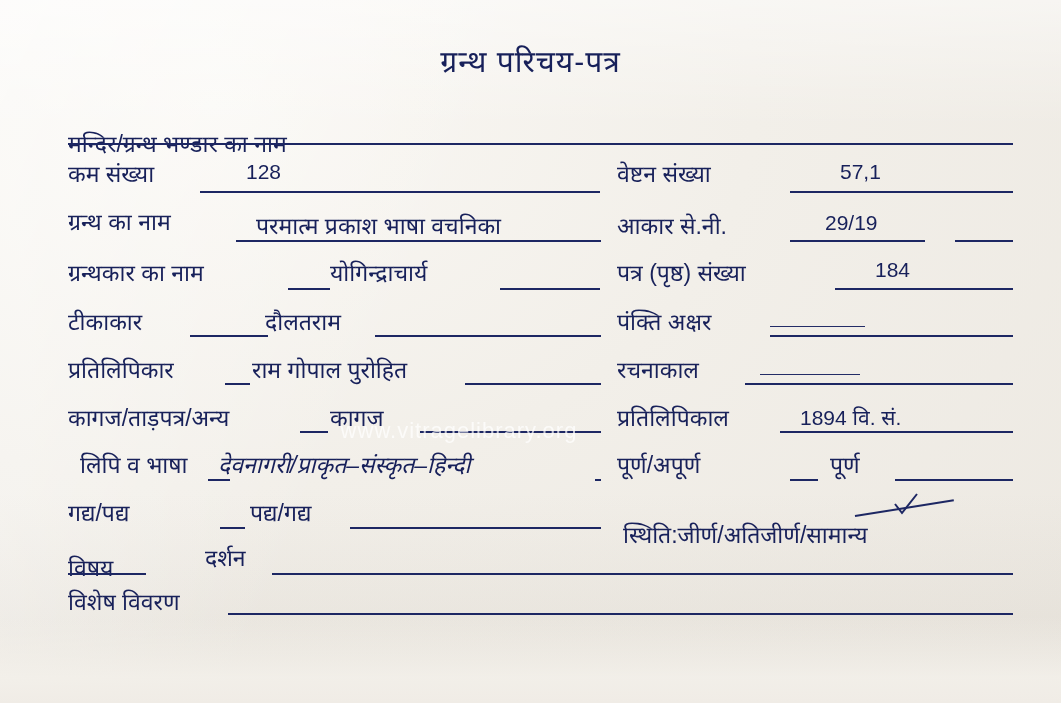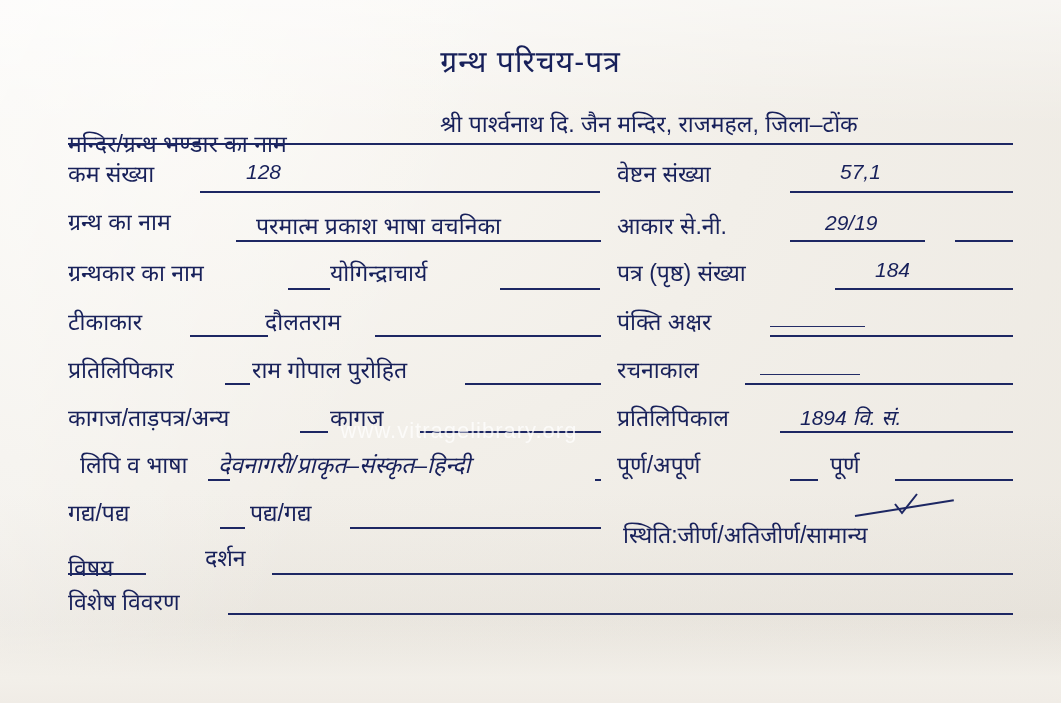--- a/index.html
+++ b/index.html
@@ -55,21 +55,20 @@
     white-space: nowrap;
   }
   .val {
     position: absolute;
     font-size: 23px;
     color: #17205a;
     white-space: nowrap;
   }
   .val.num {
     font-size: 21px;
-    font-style: italic;
   }
   .rule {
     position: absolute;
     height: 0;
     border-top: 2px solid #1d2763;
   }
   .rule.thin {
     border-top: 1.5px solid #232c66;
   }
 
@@ -99,21 +98,20 @@
   .checkmark svg { display:block; }
 </style>
 </head>
 <body>
 
 <div id="page">
 
   <div class="title">ग्रन्थ परिचय-पत्र</div>
 
   <div class="lbl" style="top:107px; left:68px;margin-top:20px;">मन्दिर/ग्रन्थ भण्डार का नाम</div>
-  <div class="val" style="top:107px; left:440px;">श्री पार्श्वनाथ दि. जैन मन्दिर, राजमहल, जिला–टोंक</div>
   <div class="rule" style="top:143px; left:68px; width:945px;"></div>
 
   <div class="lbl" style="top:157px; left:68px;">कम संख्या</div>
   <div class="val num" style="top:160px; left:246px;">128</div>
   <div class="rule" style="top:191px; left:200px; width:400px;"></div>
   <div class="lbl" style="top:157px; left:617px;">वेष्टन संख्या</div>
   <div class="val num" style="top:160px; left:840px;">57,1</div>
   <div class="rule" style="top:191px; left:790px; width:223px;"></div>
 
   <div class="lbl" style="top:205px; left:68px;">ग्रन्थ का नाम</div>

